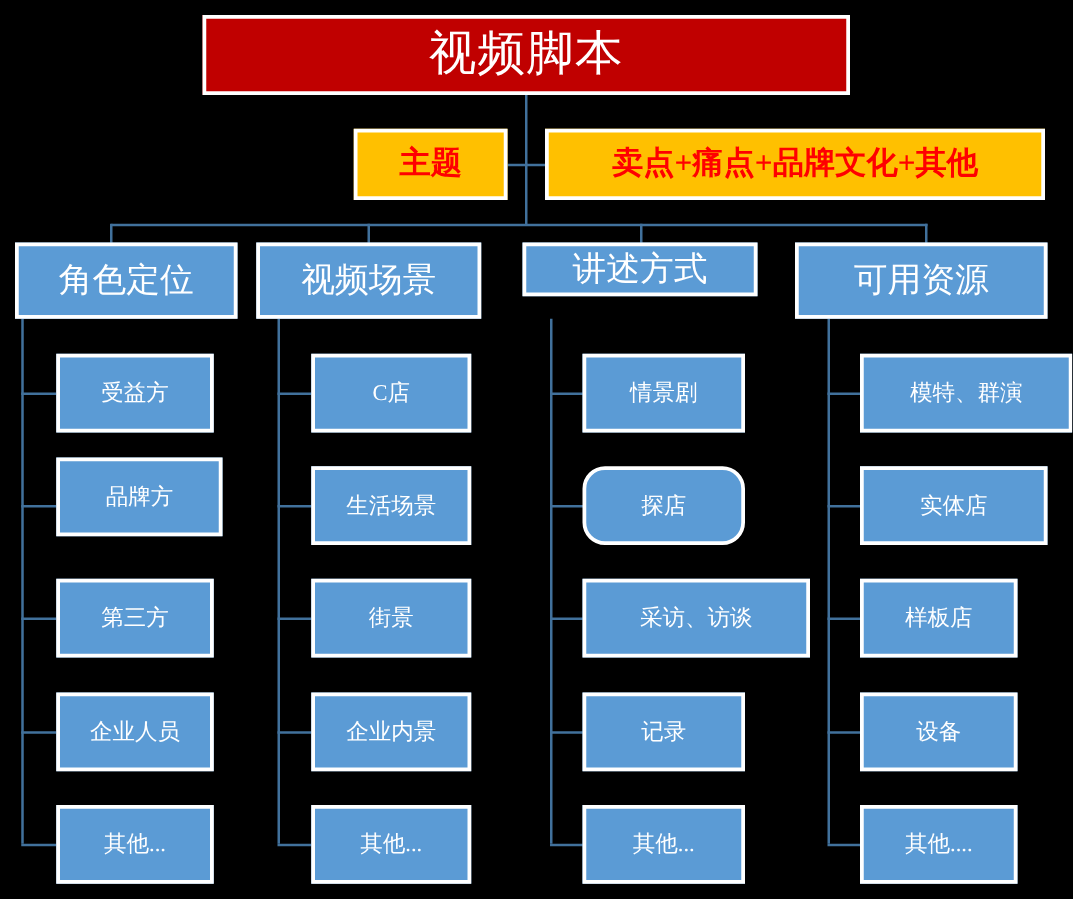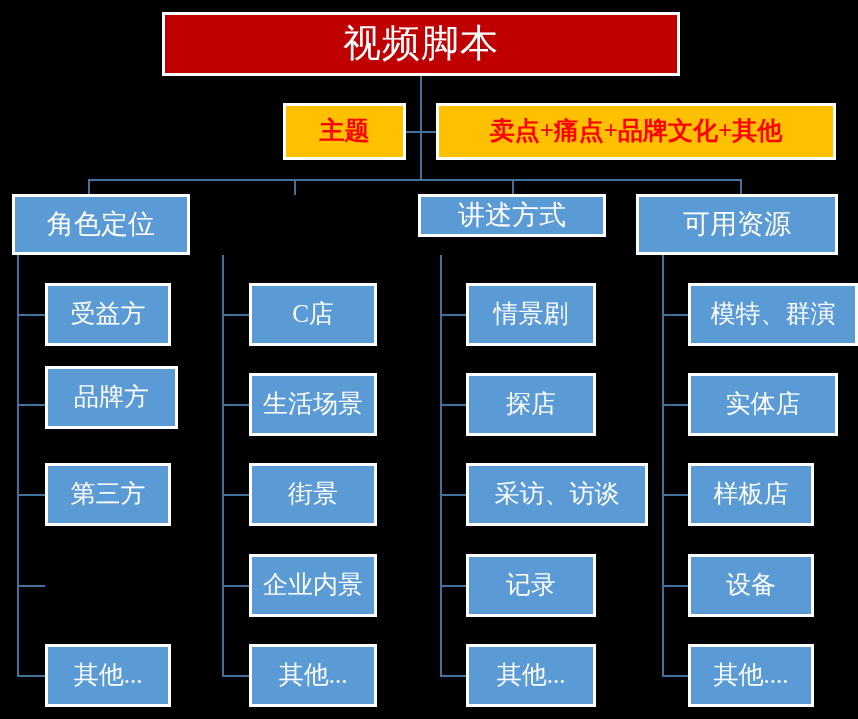--- a/index.html
+++ b/index.html
@@ -56,21 +56,21 @@
 
   .node.cat {
     background: #5B9BD5;
     color: #FFFFFF;
     font-size: 27px;
   }
 
   .node.leaf {
     background: #5B9BD5;
     color: #FFFFFF;
-    font-size: 25px;
+    font-size: 18px;
   }
 </style>
 </head>
 <body>
 
 <div id="canvas">
 
   <div class="conn v" style="left:420px; top:76px; height:56px;"></div>
 
   <div class="conn h" style="left:406px; top:131px; width:30px;"></div>
@@ -111,36 +111,38 @@
   <div class="conn h" style="left:662px; top:494px; width:28px;"></div>
   <div class="conn h" style="left:662px; top:585px; width:28px;"></div>
   <div class="conn h" style="left:662px; top:675px; width:28px;"></div>
 
   <div class="node root" style="left:162px; top:12px; width:518px; height:64px;">视频脚本</div>
 
   <div class="node topic" style="left:283px; top:103px; width:123px; height:57px;">主题</div>
   <div class="node topic" style="left:436px; top:103px; width:400px; height:57px;">卖点+痛点+品牌文化+其他</div>
 
   <div class="node cat" style="left:0px; top:194px; width:178px; height:61px;margin-left:12px;">角色定位</div>
+  <div class="node cat" style="left:205px; top:194px; width:180px; height:61px;">视频场景</div>
   <div class="node cat" style="left:418px; top:194px; width:188px; height:43px;">讲述方式</div>
   <div class="node cat" style="left:636px; top:194px; width:202px; height:61px;">可用资源</div>
 
   <div class="node leaf" style="left:45px; top:283px; width:126px; height:63px;">受益方</div>
   <div class="node leaf" style="left:45px; top:366px; width:133px; height:63px;">品牌方</div>
   <div class="node leaf" style="left:45px; top:463px; width:126px; height:63px;">第三方</div>
+  <div class="node leaf" style="left:45px; top:554px; width:126px; height:63px;">企业人员</div>
   <div class="node leaf" style="left:45px; top:644px; width:126px; height:63px;">其他...</div>
 
   <div class="node leaf" style="left:249px; top:283px; width:128px; height:63px;">C店</div>
   <div class="node leaf" style="left:249px; top:373px; width:128px; height:63px;">生活场景</div>
   <div class="node leaf" style="left:249px; top:463px; width:128px; height:63px;">街景</div>
   <div class="node leaf" style="left:249px; top:554px; width:128px; height:63px;">企业内景</div>
   <div class="node leaf" style="left:249px; top:644px; width:128px; height:63px;">其他...</div>
 
   <div class="node leaf" style="left:466px; top:283px; width:130px; height:63px;">情景剧</div>
-  <div class="node leaf" style="left:466px; top:373px; width:130px; height:63px;">探店</div>
+  <div class="node leaf" style="left:466px; top:373px; width:130px; height:63px;border-radius:18px;">探店</div>
   <div class="node leaf" style="left:466px; top:463px; width:182px; height:63px;">采访、访谈</div>
   <div class="node leaf" style="left:466px; top:554px; width:130px; height:63px;">记录</div>
   <div class="node leaf" style="left:466px; top:644px; width:130px; height:63px;">其他...</div>
 
   <div class="node leaf" style="left:688px; top:283px; width:170px; height:63px;">模特、群演</div>
   <div class="node leaf" style="left:688px; top:373px; width:150px; height:63px;">实体店</div>
   <div class="node leaf" style="left:688px; top:554px; width:126px; height:63px;">设备</div>
   <div class="node leaf" style="left:688px; top:463px; width:126px; height:63px;">样板店</div>
   <div class="node leaf" style="left:688px; top:644px; width:126px; height:63px;">其他....</div>
 

